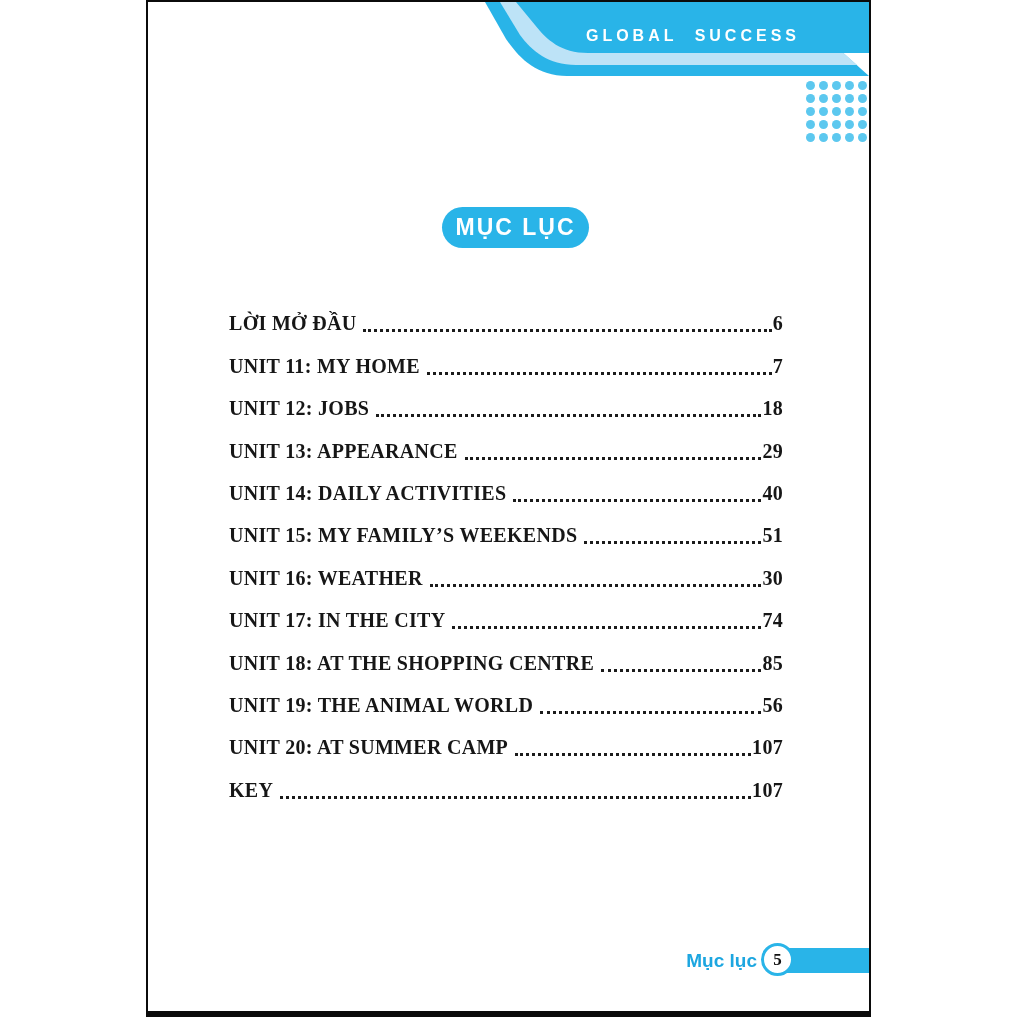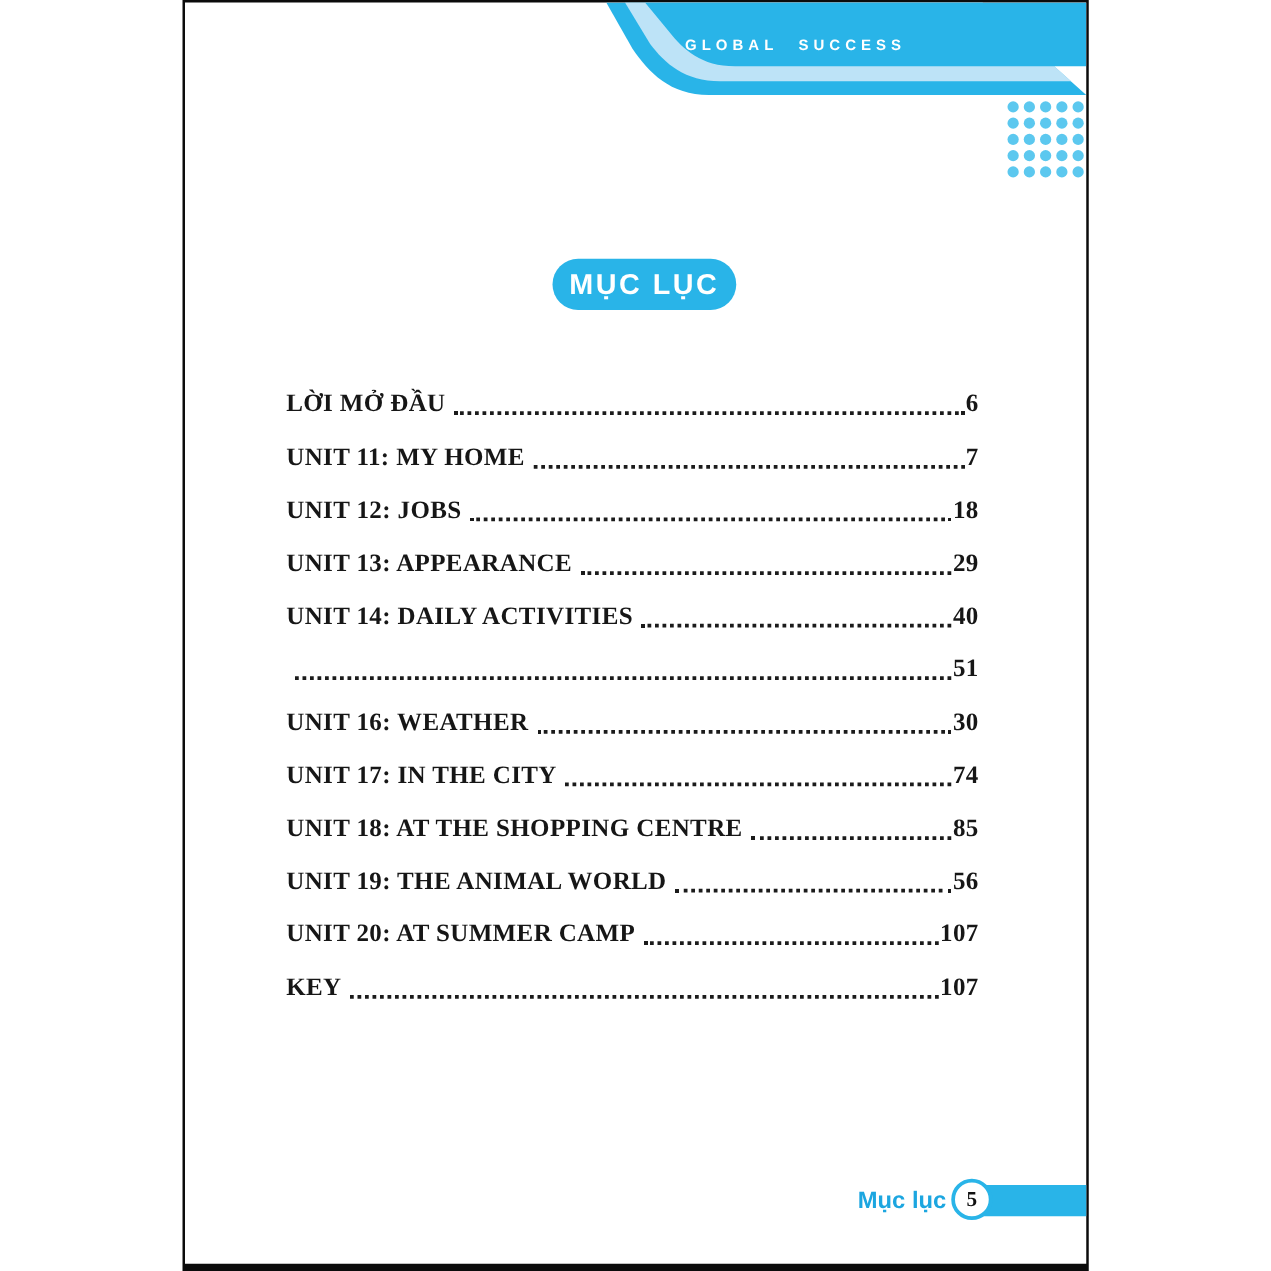--- a/index.html
+++ b/index.html
@@ -9,21 +9,21 @@
 
   .page {
     position:absolute; left:146px; top:0; width:725px; height:1017px;
     background:#ffffff; border:2px solid #0b0b0b; border-bottom-width:6px;
   }
 
   
   .header-svg { position:absolute; left:0; top:0; width:721px; height:150px; display:block; }
   .brand {
     position:absolute; left:400px; top:23px; width:252px; height:22px;
-    text-align:left; color:#ffffff; font-size:12px; font-weight:800;
+    text-align:right; color:#ffffff; font-size:16px; font-weight:800;
     letter-spacing:4px; word-spacing:9px; line-height:22px;
   }
 
   
   .dots-grid {
     position:absolute; left:658px; top:79px; width:61px; height:61px;
     display:grid; grid-template-columns:repeat(5,9px); grid-auto-rows:9px; gap:4px;
   }
   .dots-grid i { display:block; width:9px; height:9px; border-radius:50%; background:#5cc8ef; }
 
@@ -125,20 +125,21 @@
         <span class="toc-label">UNIT 13: APPEARANCE</span>
         <span class="leader"></span>
         <span class="toc-page">29</span>
       </div>
       <div class="toc-row">
         <span class="toc-label">UNIT 14: DAILY ACTIVITIES</span>
         <span class="leader"></span>
         <span class="toc-page">40</span>
       </div>
       <div class="toc-row">
+        <span class="toc-label">UNIT 15: MY FAMILY’S WEEKENDS</span>
         <span class="leader"></span>
         <span class="toc-page">51</span>
       </div>
       <div class="toc-row">
         <span class="toc-label">UNIT 16: WEATHER</span>
         <span class="leader"></span>
         <span class="toc-page">30</span>
       </div>
       <div class="toc-row">
         <span class="toc-label">UNIT 17: IN THE CITY</span>

